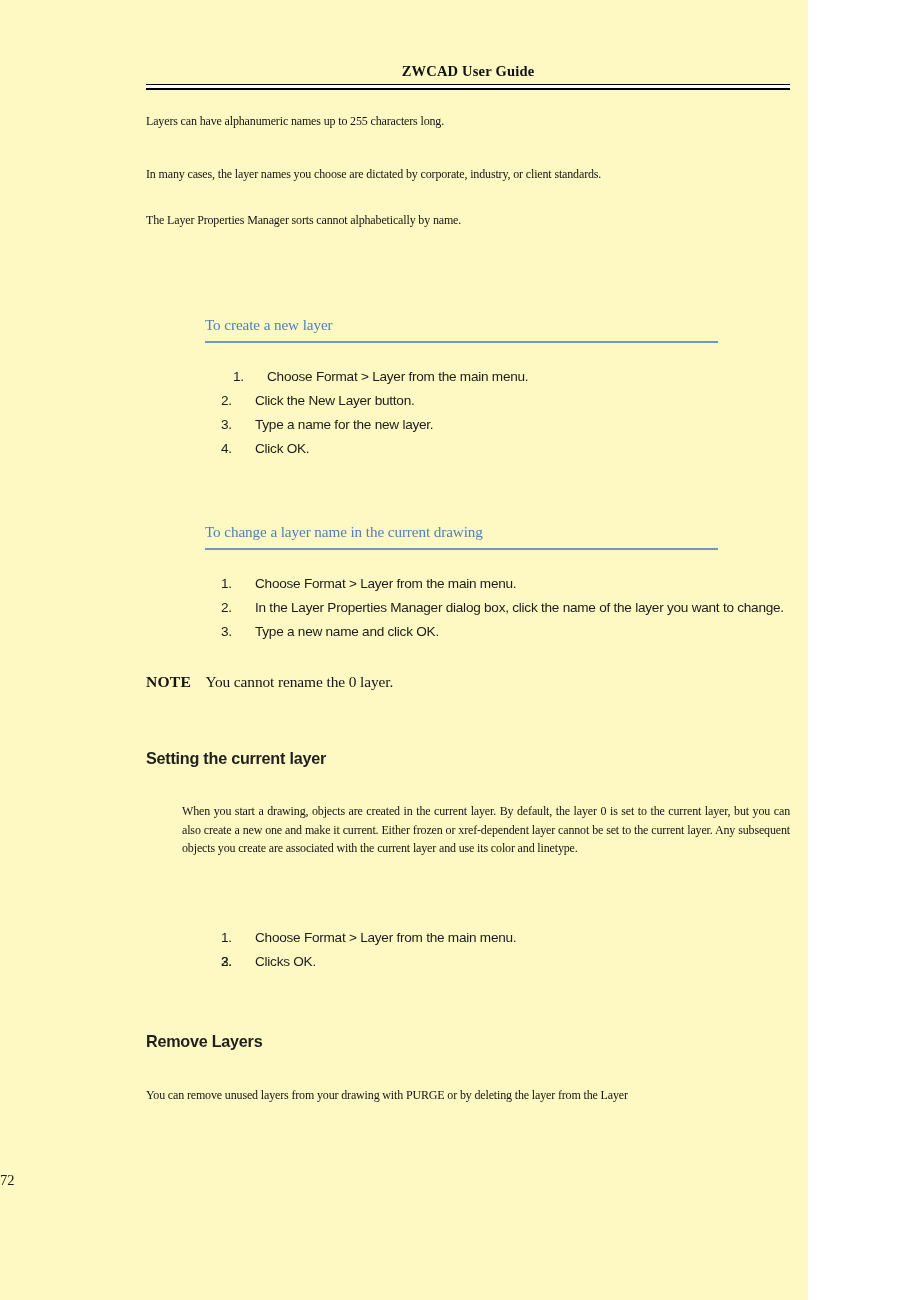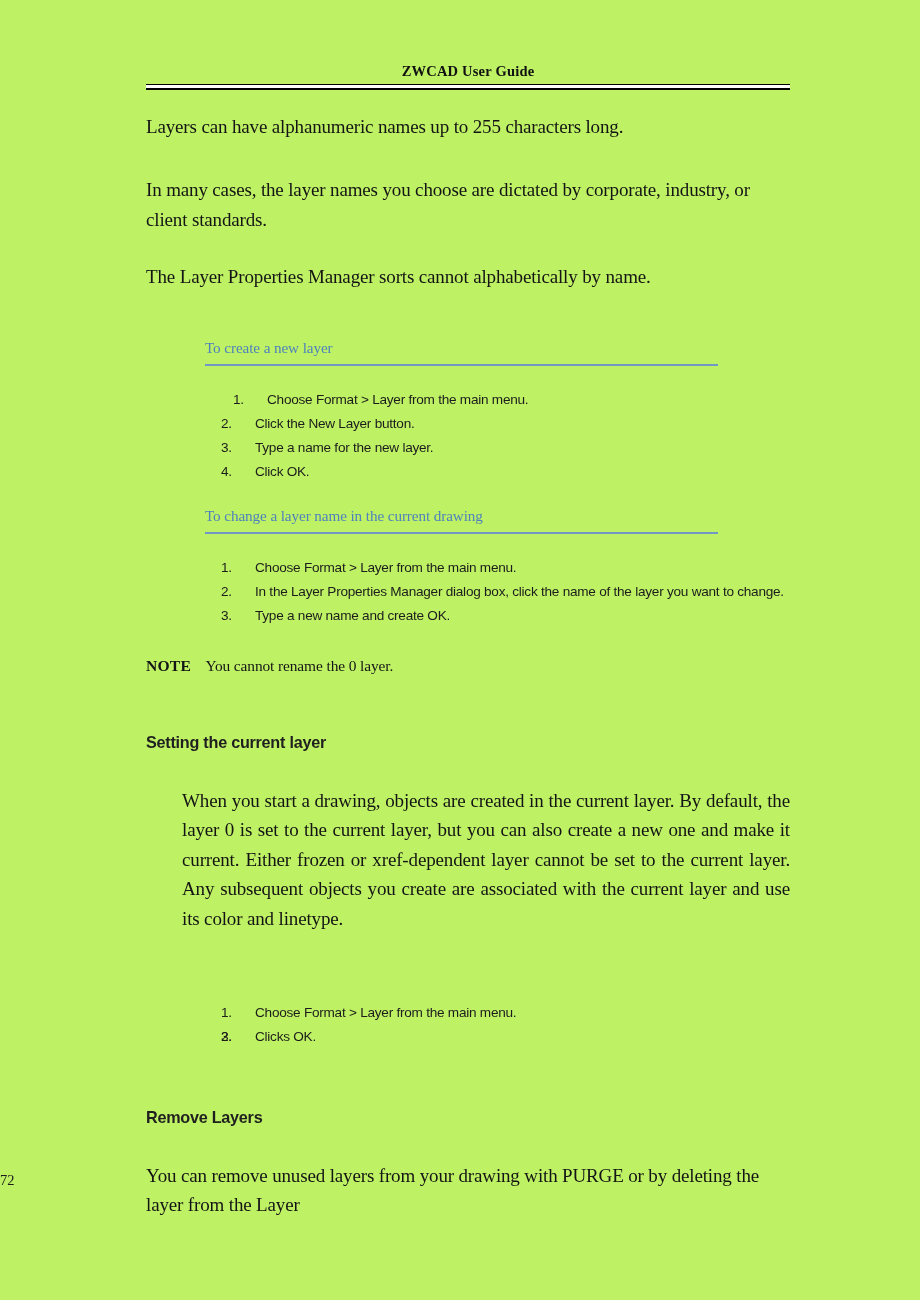--- a/index.html
+++ b/index.html
@@ -13,23 +13,23 @@
     position: relative;
     overflow: hidden;
     font-family: "Liberation Serif", "DejaVu Serif", serif;
     color: #1a1a1a;
     -webkit-font-smoothing: antialiased;
   }
 
   .page {
     position: absolute;
     inset: 0;
-    width: 920px;
+    width: 808px;
     height: 1300px;
-    background: #bef264;
+    background: #fef9c3;
   }
 
   
   .header {
     position: absolute;
     left: 146px;
     top: 64px;
     width: 644px;
   }
   .header-title {
@@ -53,40 +53,41 @@
   .content {
     position: absolute;
     left: 146px;
     top: 112px;
     width: 644px;
   }
 
   p.body-para {
     margin: 0;
     font-family: "Liberation Serif", "DejaVu Serif", serif;
-    font-size: 19px;
+    font-size: 12px;
     line-height: 1.55;
     color: #141414;
     letter-spacing: -0.15px;
   }
   p.body-para.justify {
     text-align: justify;
     text-justify: inter-word;
     margin-left: 36px;
   }
   .gap-22 { height: 22px; }
   .gap-28 { height: 28px; }
   .gap-34 { height: 34px; }
   .gap-46 { height: 46px; }
   .gap-58 { height: 58px; }
 
   
   .proc-block {
     margin-left: 59px;
     width: 513px;
+    margin-top: 39px;
   }
   .proc-heading {
     font-family: "Liberation Serif", "DejaVu Serif", serif;
     font-size: 15.2px;
     color: #4f81bd;
     letter-spacing: -0.1px;
     line-height: 1.3;
     padding-bottom: 6px;
   }
   .proc-rule {
@@ -226,21 +227,21 @@
         <li>
           <span class="num">1.</span>
           <span>Choose Format &gt; Layer from the main menu.</span>
         </li>
         <li>
           <span class="num">2.</span>
           <span>In the Layer Properties Manager dialog box, click the name of the layer you want to change.</span>
         </li>
         <li>
           <span class="num">3.</span>
-          <span>Type a new name and create OK.</span>
+          <span>Type a new name and click OK.</span>
         </li>
       </ol>
     </div>
 
     <div class="gap-28"></div>
 
     <div class="note-line">
       <span class="note-label">NOTE</span>
       <span>&nbsp;&nbsp;</span>
       <span>You cannot rename the 0 layer.</span>

